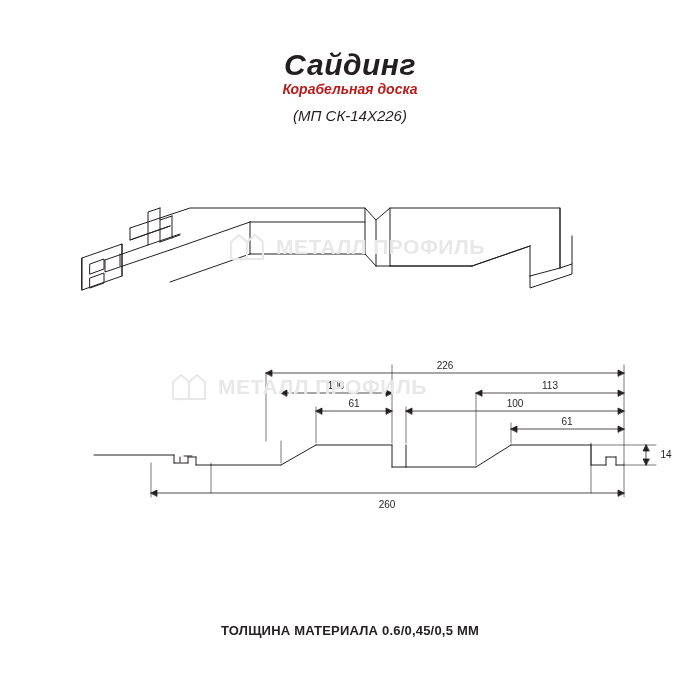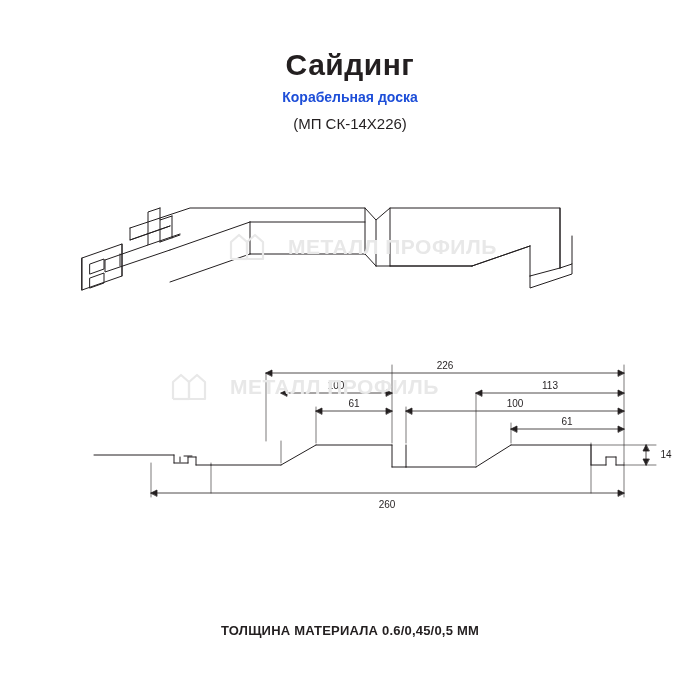--- a/index.html
+++ b/index.html
@@ -19,33 +19,34 @@
     background: #ffffff;
   }
 
   
   .header {
     position: absolute;
     top: 48px;
     left: 0;
     width: 700px;
     text-align: center;
+    font-style: italic;
   }
   .title {
     font-size: 30px;
     font-weight: bold;
     letter-spacing: 0.5px;
     line-height: 1.1;
     color: #231f20;
   }
   .subtitle {
     font-size: 14px;
     font-weight: bold;
-    margin-top: 8px;
-    color: #1d4ed8;
+    margin-top: 0;
+    color: #b91c1c;
   }
   .code {
     font-size: 15px;
     margin-top: 10px;
     color: #231f20;
   }
 
   
   .footer {
     position: absolute;
@@ -76,21 +77,21 @@
   }
   svg { display: block; overflow: visible; }
 
   
   .wm {
     position: absolute;
     pointer-events: none;
     user-select: none;
     display: flex;
     align-items: center;
-    gap: 22px;
+    gap: 10px;
     opacity: 1;
   }
   .wm-text {
     font-size: 21px;
     font-weight: bold;
     letter-spacing: 0.5px;
     color: #e8e8e8;
     white-space: nowrap;
   }
   .wm1 { left: 228px; top: 232px; }

